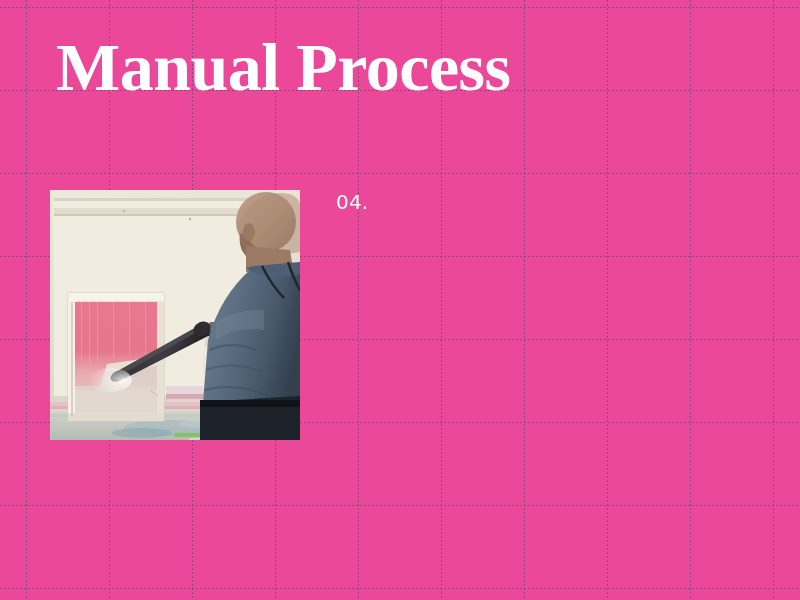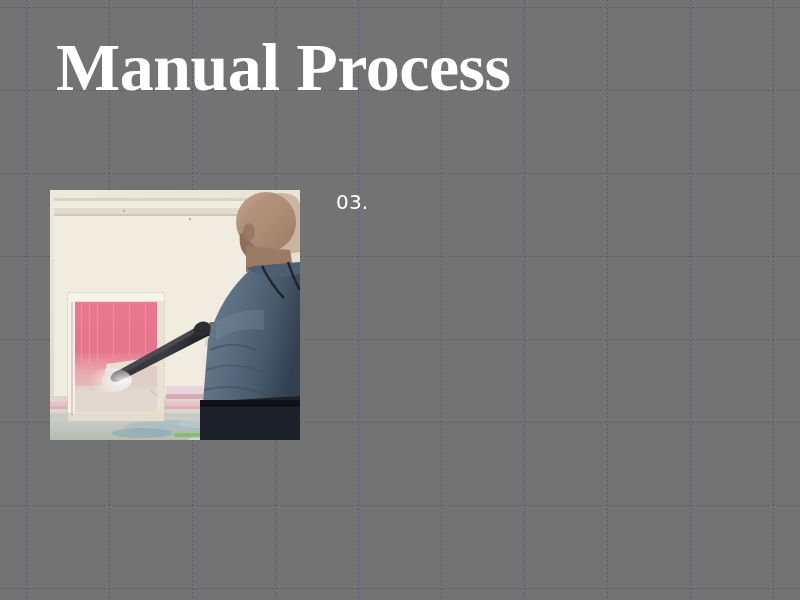--- a/index.html
+++ b/index.html
@@ -10,21 +10,21 @@
     width: 800px;
     height: 600px;
     overflow: hidden;
     font-family: "Liberation Sans", sans-serif;
   }
 
   #slide {
     position: relative;
     width: 800px;
     height: 600px;
-    background-color: #737373;
+    background-color: #ec4899;
     overflow: hidden;
   }
 
   
   #grid-overlay {
     position: absolute;
     left: 0; top: 0;
     width: 800px;
     height: 600px;
     pointer-events: none;
@@ -276,16 +276,16 @@
 
         <path d="M166 132 Q190 118 214 120 L214 140 Q188 136 166 150 Z" fill="#7a8c9d" opacity="0.35"></path>
 
         <path d="M150 212 L250 206 L250 250 L150 250 Z" fill="#1d2129"></path>
         <rect x="150" y="210" width="100" height="7" fill="#0f1217"></rect>
       </g>
     </svg>
   </div>
 
   <div id="step-block">
-    <div id="step-number">03.</div>
+    <div id="step-number">04.</div>
   </div>
 
 </div>
 
 </body></html>

